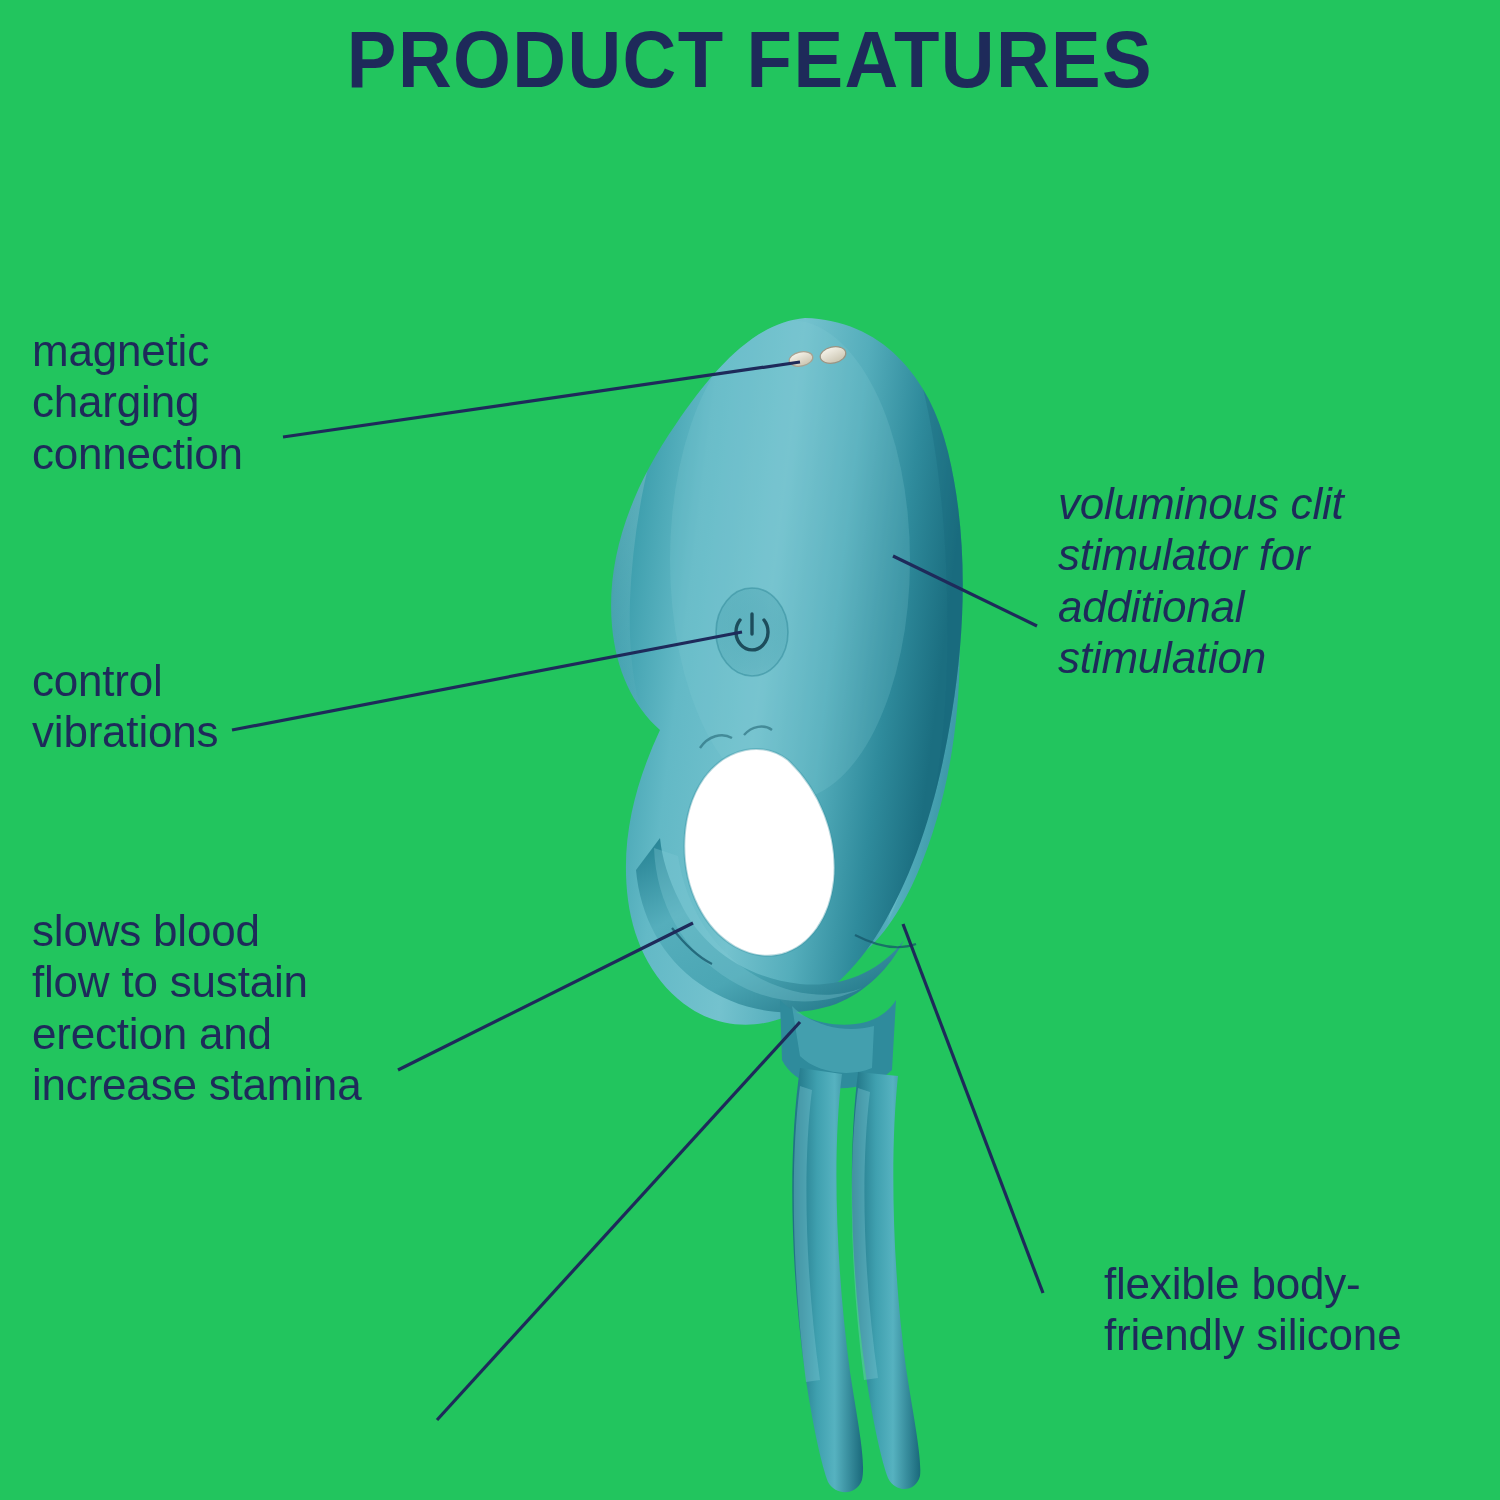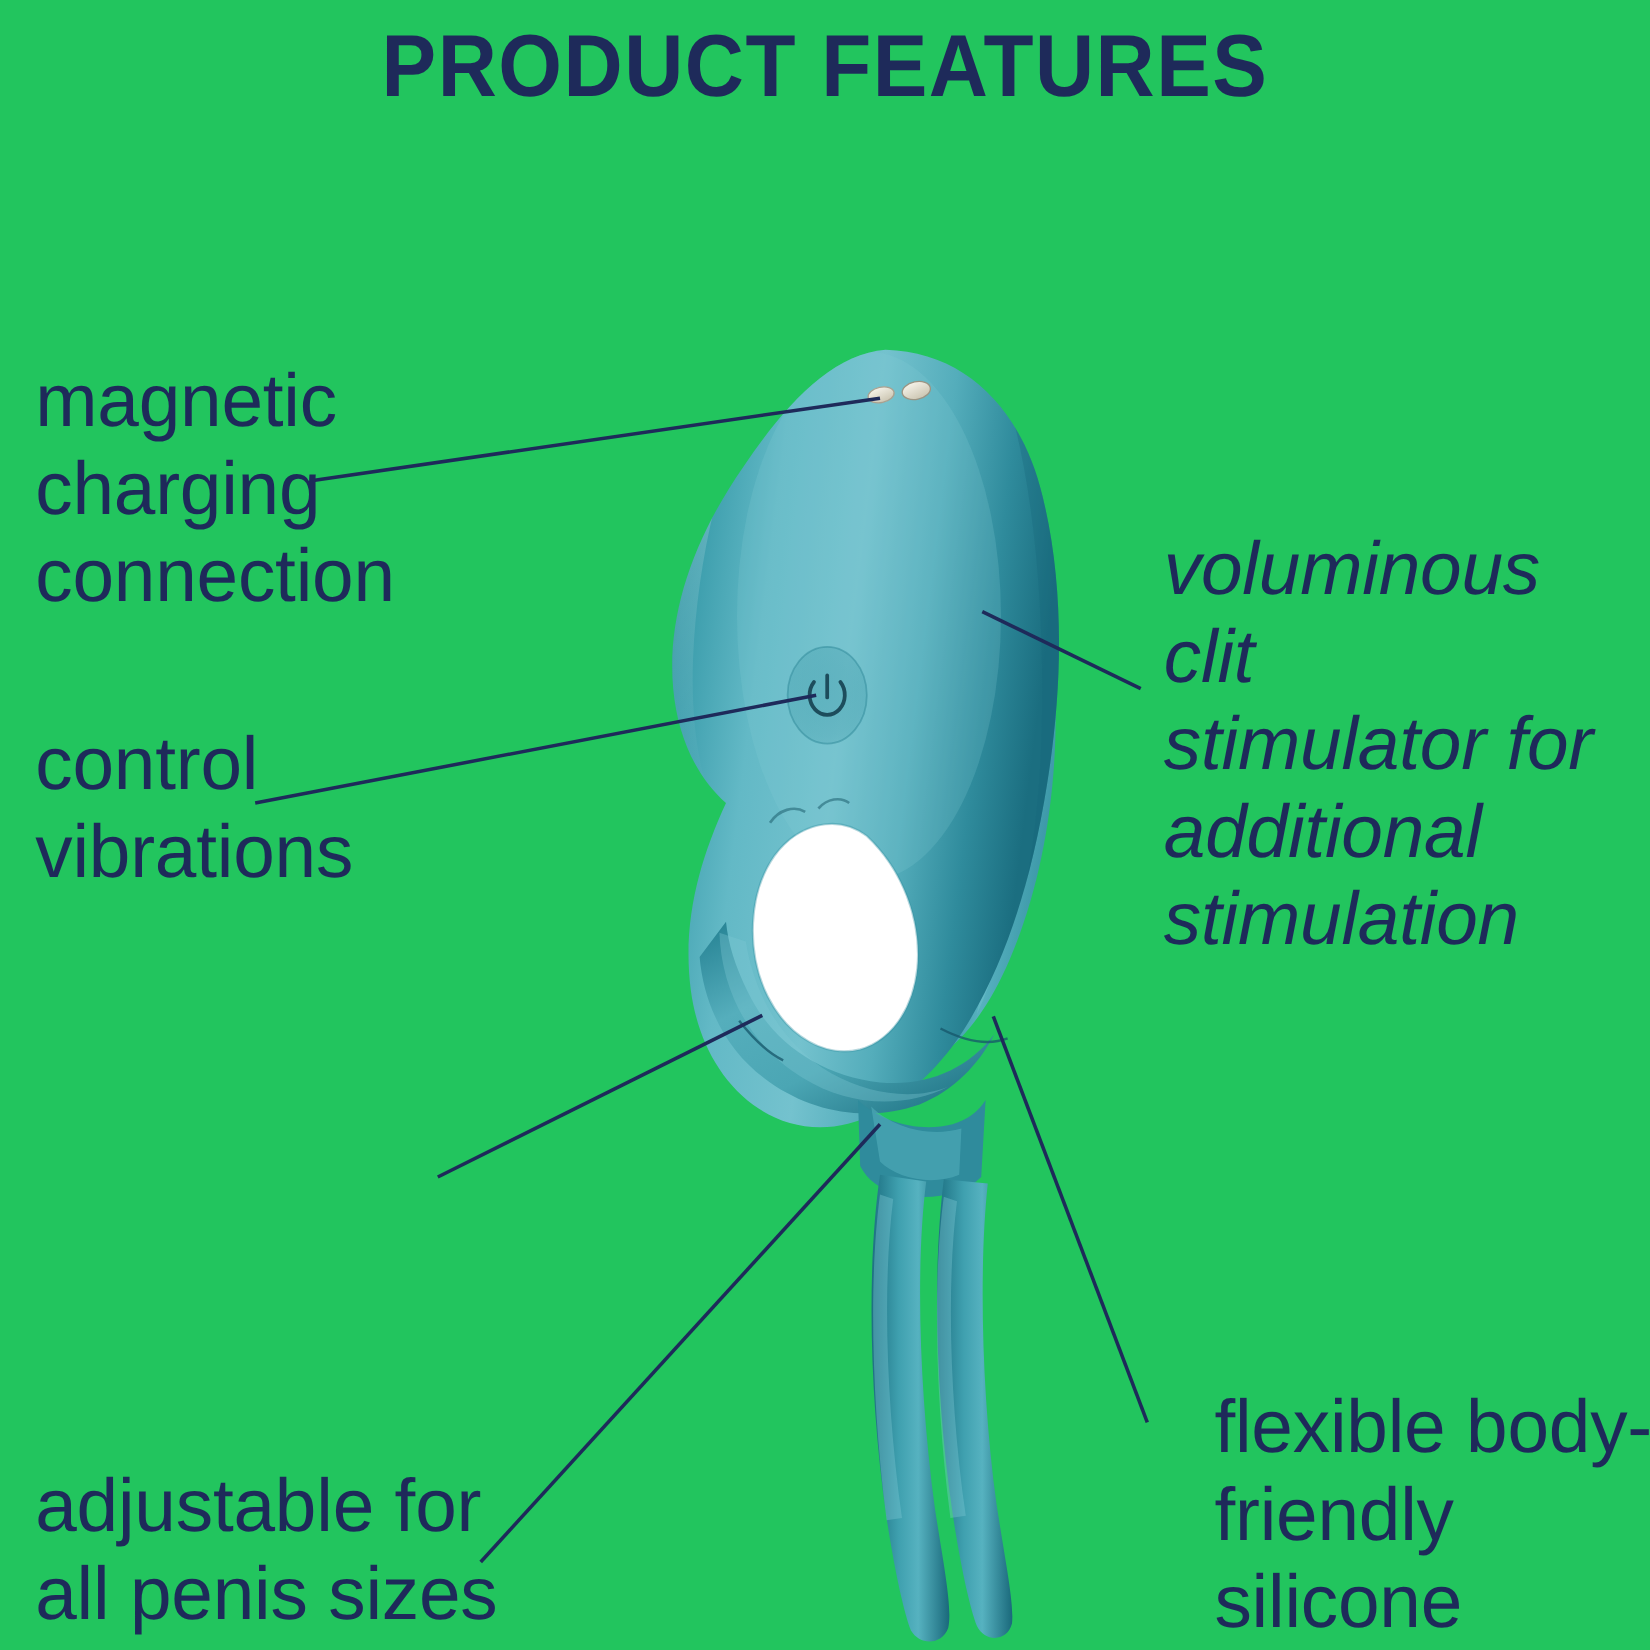--- a/index.html
+++ b/index.html
@@ -33,21 +33,21 @@
     transform-origin: 50% 0;
     white-space: nowrap;
   }
 
   
   .callout {
     position: absolute;
     color: #1e2a5a;
     font-family: "Liberation Sans", sans-serif;
     font-weight: 400;
-    font-size: 68px;
+    font-size: 44px;
     line-height: 1.17;
     letter-spacing: -0.2px;
     white-space: pre-line;
   }
   .callout.left  { text-align: left; }
   .callout.right { text-align: left; }
 
   #callout-magnetic   { left: 32px;  top: 325px;  width: 420px; }
   #callout-control    { left: 32px;  top: 655px;  width: 420px; }
   #callout-bloodflow  { left: 32px;  top: 905px;  width: 500px; }
@@ -270,23 +270,25 @@
     <line x1="1043" y1="1293" x2="903" y2="924"></line>
   </svg>
 
   <div class="callout left" id="callout-magnetic">magnetic
 charging
 connection</div>
 
   <div class="callout left" id="callout-control">control
 vibrations</div>
 
-
-  <div class="callout left" id="callout-adjustable">adjustable for
-all penis sizes</div>
+  <div class="callout left" id="callout-bloodflow">slows blood
+flow to sustain
+erection and
+increase stamina</div>
+
 
   <div class="callout right" id="callout-clit">voluminous clit
 stimulator for
 additional
 stimulation</div>
 
   <div class="callout right" id="callout-silicone">flexible body-
 friendly silicone</div>
 
 </div>

